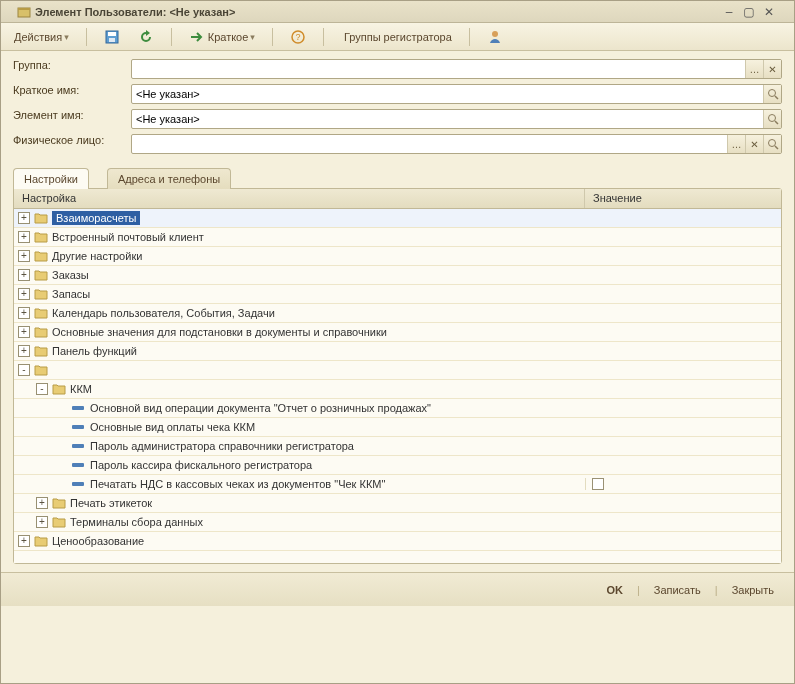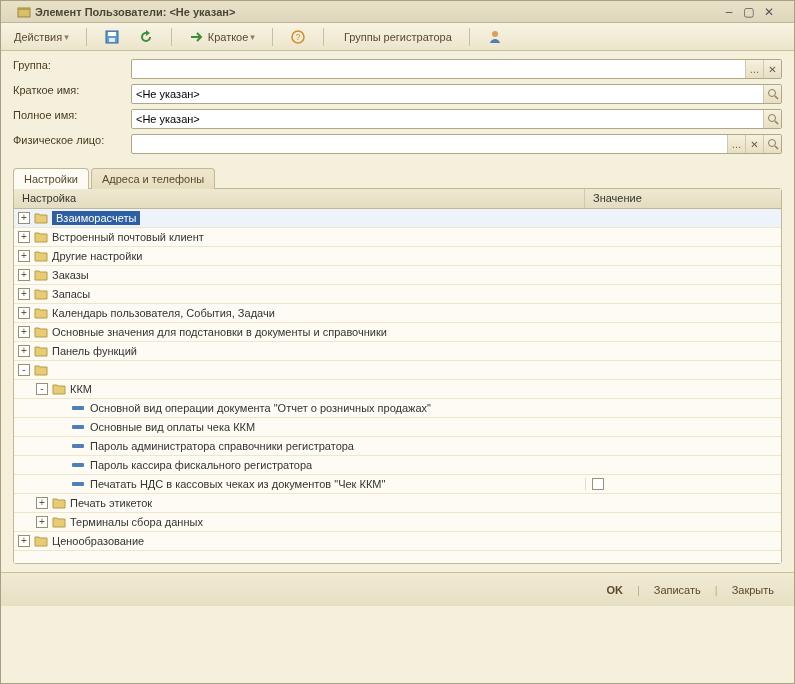--- a/index.html
+++ b/index.html
@@ -102,21 +102,21 @@
     font-size: 10px;
     color: #6a5d3e;
   }
 
   
   .tabstrip {
     display: flex;
     align-items: flex-end;
     padding: 0 12px;
     margin-top: 4px;
-    gap: 2px;
+    gap: 18px;
     position: relative;
   }
   .tab {
     border: 1px solid #c1b896;
     border-bottom: none;
     border-radius: 4px 4px 0 0;
     padding: 4px 10px;
     background: linear-gradient(#efe8cf, #e5ddbe);
     color: #5b472e;
     cursor: pointer;
@@ -326,21 +326,21 @@
       <input class="field-input" value="&lt;Не указан&gt;" style="">
       <span class="field-btn">
         <svg width="12" height="12" viewBox="0 0 12 12">
             <circle cx="5" cy="5" r="3.5" fill="none" stroke="#8a7c5e"></circle>
             <line x1="8" y1="8" x2="11" y2="11" stroke="#8a7c5e" stroke-width="1.5"></line>
           </svg>
       </span>
     </span>
   </div>
   <div class="form-row">
-    <span class="form-label">Полное имя:</span>
+    <span class="form-label">Элемент имя:</span>
     <span class="field-wrap">
       <input class="field-input" value="&lt;Не указан&gt;" style="">
       <span class="field-btn">
         <svg width="12" height="12" viewBox="0 0 12 12">
             <circle cx="5" cy="5" r="3.5" fill="none" stroke="#8a7c5e"></circle>
             <line x1="8" y1="8" x2="11" y2="11" stroke="#8a7c5e" stroke-width="1.5"></line>
           </svg>
       </span>
     </span>
   </div>

